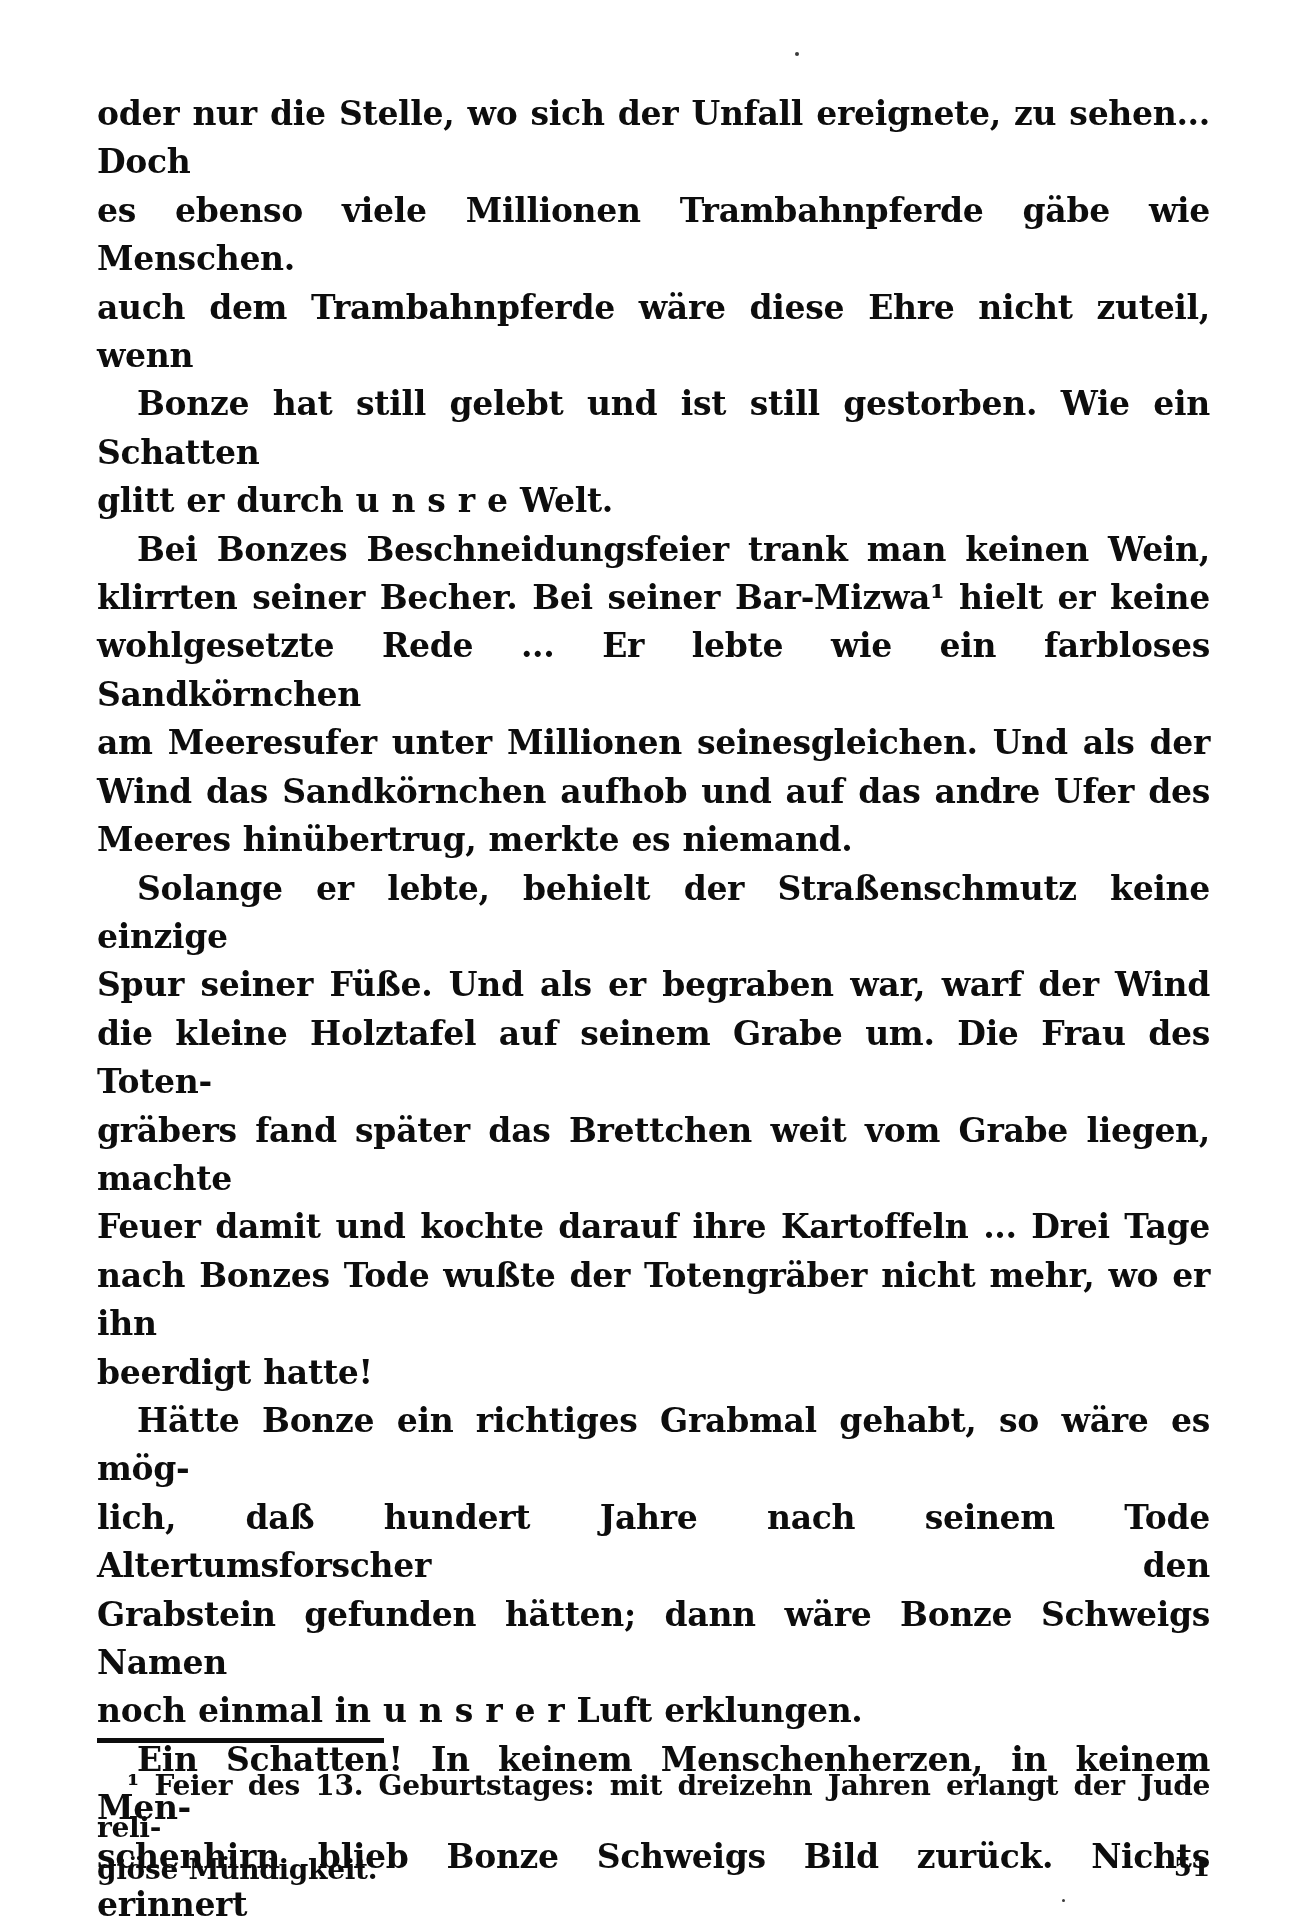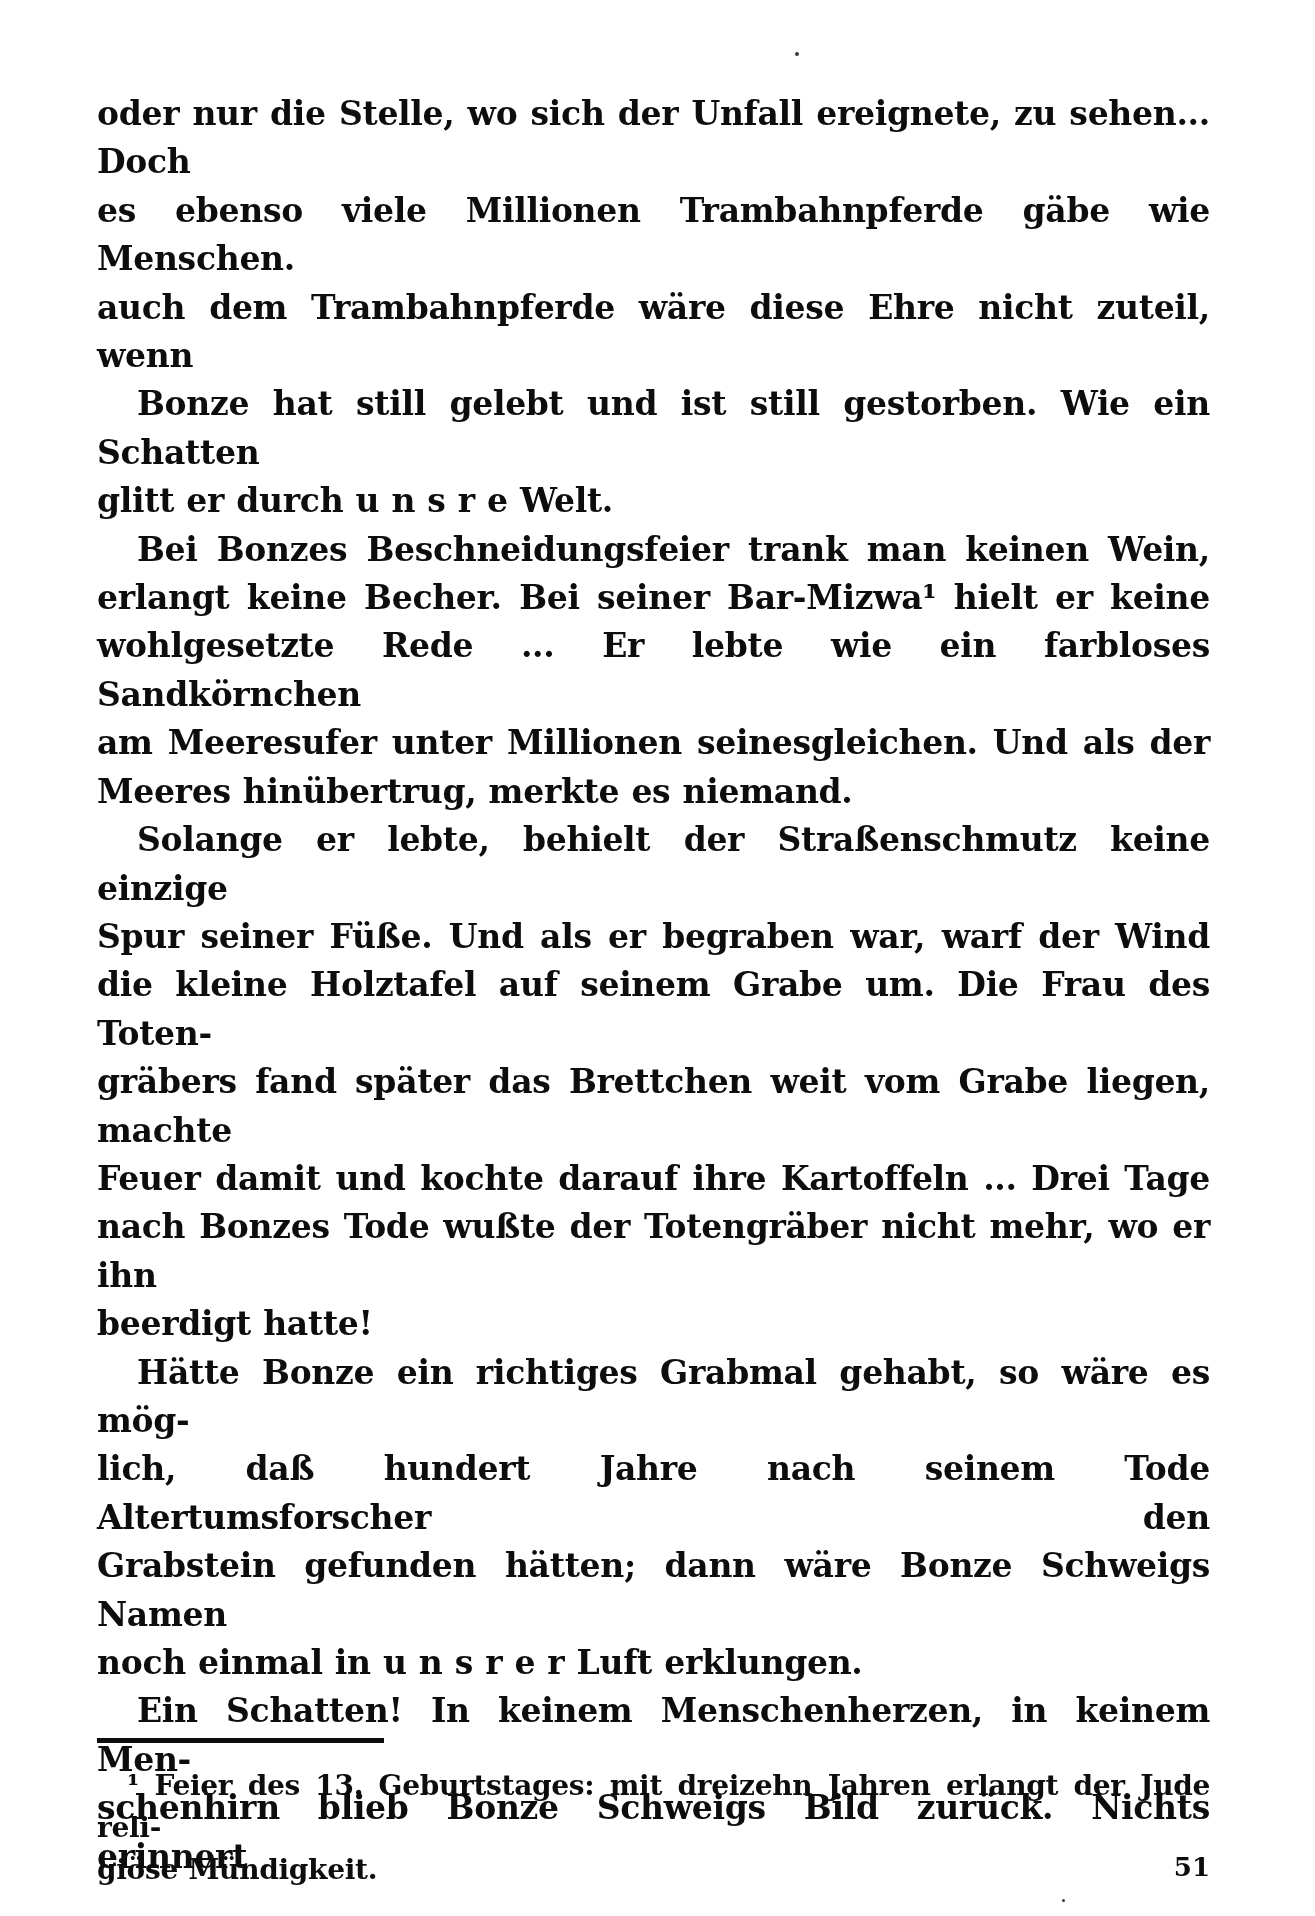--- a/index.html
+++ b/index.html
@@ -67,23 +67,24 @@
 
 <div class="page">
   <div class="speck s1"></div>
   <div class="body-text">
       <div class="line j">oder nur die Stelle, wo sich der Unfall ereignete, zu sehen... Doch</div>
       <div class="line">es ebenso viele Millionen Trambahnpferde gäbe wie Menschen.</div>
       <div class="line j">auch dem Trambahnpferde wäre diese Ehre nicht zuteil, wenn</div>
       <div class="line j indent">Bonze hat still gelebt und ist still gestorben. Wie ein Schatten</div>
       <div class="line">glitt er durch u n s r e Welt.</div>
       <div class="line j indent">Bei Bonzes Beschneidungsfeier trank man keinen Wein,</div>
-      <div class="line j">erlangt keine Becher. Bei seiner Bar-Mizwa¹ hielt er keine</div>
+      <div class="line j">klirrten seiner Becher. Bei seiner Bar-Mizwa¹ hielt er keine</div>
       <div class="line j">wohlgesetzte Rede ... Er lebte wie ein farbloses Sandkörnchen</div>
       <div class="line j">am Meeresufer unter Millionen seinesgleichen. Und als der</div>
+      <div class="line j">Wind das Sandkörnchen aufhob und auf das andre Ufer des</div>
       <div class="line">Meeres hinübertrug, merkte es niemand.</div>
       <div class="line j indent">Solange er lebte, behielt der Straßenschmutz keine einzige</div>
       <div class="line j">Spur seiner Füße. Und als er begraben war, warf der Wind</div>
       <div class="line j">die kleine Holztafel auf seinem Grabe um. Die Frau des Toten-</div>
       <div class="line j">gräbers fand später das Brettchen weit vom Grabe liegen, machte</div>
       <div class="line j">Feuer damit und kochte darauf ihre Kartoffeln ... Drei Tage</div>
       <div class="line j">nach Bonzes Tode wußte der Totengräber nicht mehr, wo er ihn</div>
       <div class="line">beerdigt hatte!</div>
       <div class="line j indent">Hätte Bonze ein richtiges Grabmal gehabt, so wäre es mög-</div>
       <div class="line j">lich, daß hundert Jahre nach seinem Tode Altertumsforscher den</div>

